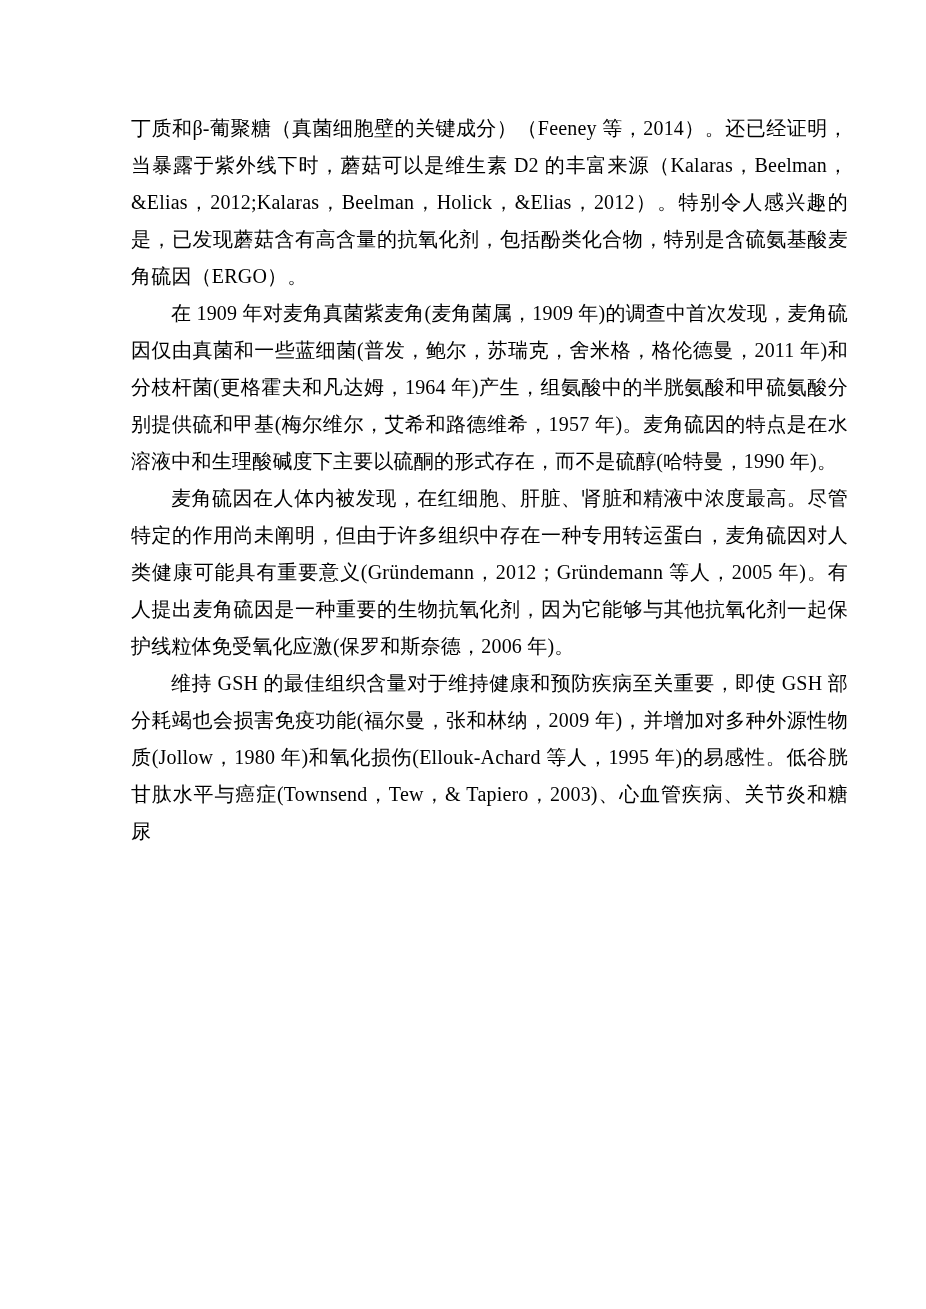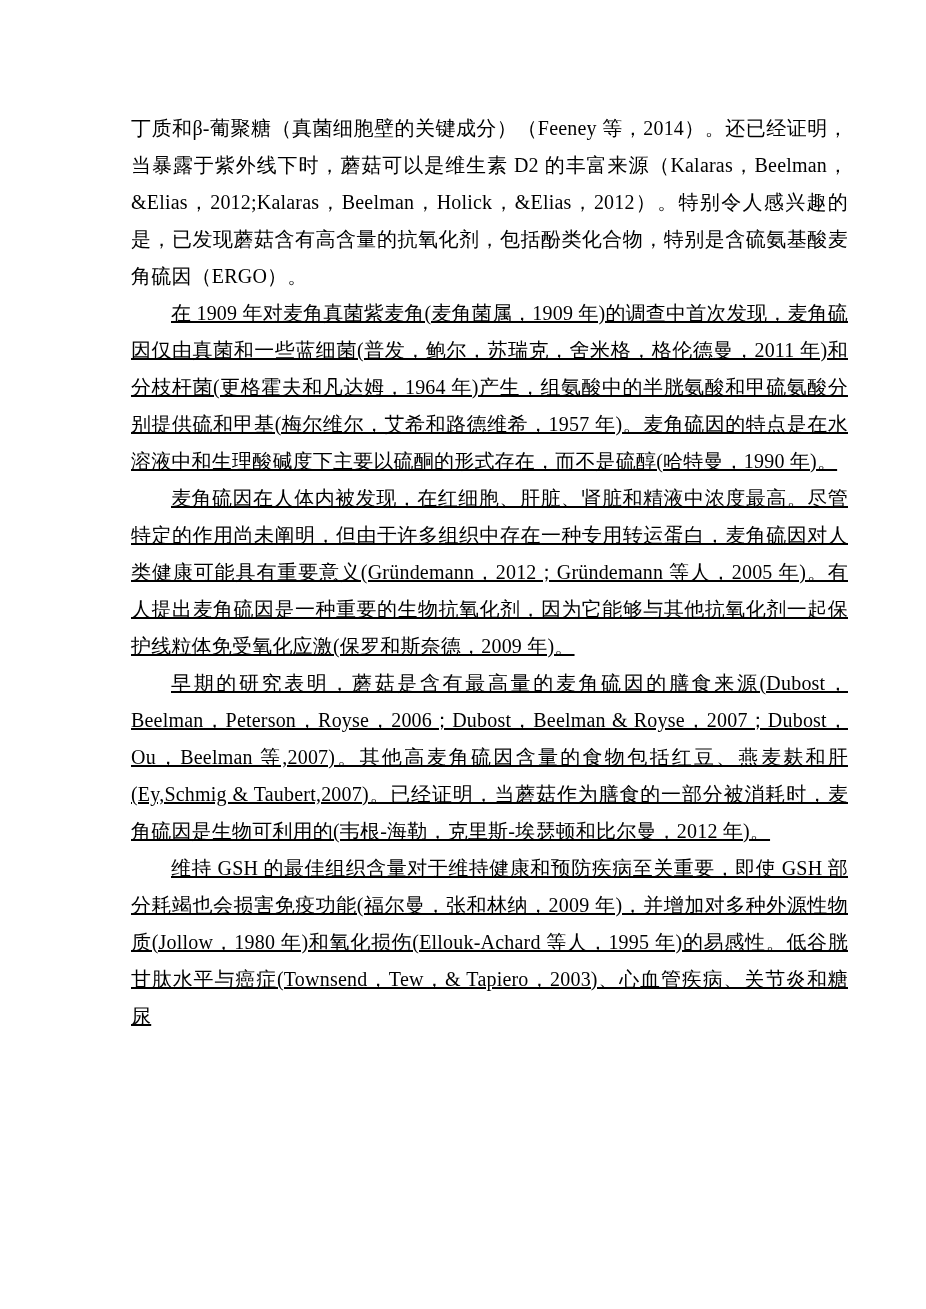--- a/index.html
+++ b/index.html
@@ -24,25 +24,23 @@
   }
   .doc-page p {
     margin: 0;
     line-height: 37px;
     text-align: justify;
     letter-spacing: 0.2px;
   }
   
   .doc-page p + p {
     text-indent: 2em;
-    text-decoration: underline;
   }
 </style>
 </head>
 <body>
 
 <div class="doc-page">
   <p>丁质和β-葡聚糖（真菌细胞壁的关键成分）（Feeney 等，2014）。还已经证明，当暴露于紫外线下时，蘑菇可以是维生素 D2 的丰富来源（Kalaras，Beelman，&amp;Elias，2012;Kalaras，Beelman，Holick，&amp;Elias，2012）。特别令人感兴趣的是，已发现蘑菇含有高含量的抗氧化剂，包括酚类化合物，特别是含硫氨基酸麦角硫因（ERGO）。</p>
   <p>在 1909 年对麦角真菌紫麦角(麦角菌属，1909 年)的调查中首次发现，麦角硫因仅由真菌和一些蓝细菌(普发，鲍尔，苏瑞克，舍米格，格伦德曼，2011 年)和分枝杆菌(更格霍夫和凡达姆，1964 年)产生，组氨酸中的半胱氨酸和甲硫氨酸分别提供硫和甲基(梅尔维尔，艾希和路德维希，1957 年)。麦角硫因的特点是在水溶液中和生理酸碱度下主要以硫酮的形式存在，而不是硫醇(哈特曼，1990 年)。</p>
-  <p>麦角硫因在人体内被发现，在红细胞、肝脏、肾脏和精液中浓度最高。尽管特定的作用尚未阐明，但由于许多组织中存在一种专用转运蛋白，麦角硫因对人类健康可能具有重要意义(Gründemann，2012；Gründemann 等人，2005 年)。有人提出麦角硫因是一种重要的生物抗氧化剂，因为它能够与其他抗氧化剂一起保护线粒体免受氧化应激(保罗和斯奈德，2009 年)。</p>
-  <p>早期的研究表明，蘑菇是含有最高量的麦角硫因的膳食来源(Dubost，Beelman，Peterson，Royse，2006；Dubost，Beelman &amp; Royse，2007；Dubost，Ou，Beelman 等,2007)。其他高麦角硫因含量的食物包括红豆、燕麦麸和肝(Ey,Schmig &amp; Taubert,2007)。已经证明，当蘑菇作为膳食的一部分被消耗时，麦角硫因是生物可利用的(韦根-海勒，克里斯-埃瑟顿和比尔曼，2012 年)。</p>
+  <p>麦角硫因在人体内被发现，在红细胞、肝脏、肾脏和精液中浓度最高。尽管特定的作用尚未阐明，但由于许多组织中存在一种专用转运蛋白，麦角硫因对人类健康可能具有重要意义(Gründemann，2012；Gründemann 等人，2005 年)。有人提出麦角硫因是一种重要的生物抗氧化剂，因为它能够与其他抗氧化剂一起保护线粒体免受氧化应激(保罗和斯奈德，2006 年)。</p>
   <p>维持 GSH 的最佳组织含量对于维持健康和预防疾病至关重要，即使 GSH 部分耗竭也会损害免疫功能(福尔曼，张和林纳，2009 年)，并增加对多种外源性物质(Jollow，1980 年)和氧化损伤(Ellouk-Achard 等人，1995 年)的易感性。低谷胱甘肽水平与癌症(Townsend，Tew，&amp; Tapiero，2003)、心血管疾病、关节炎和糖尿</p>
 </div>
 
 </body></html>

